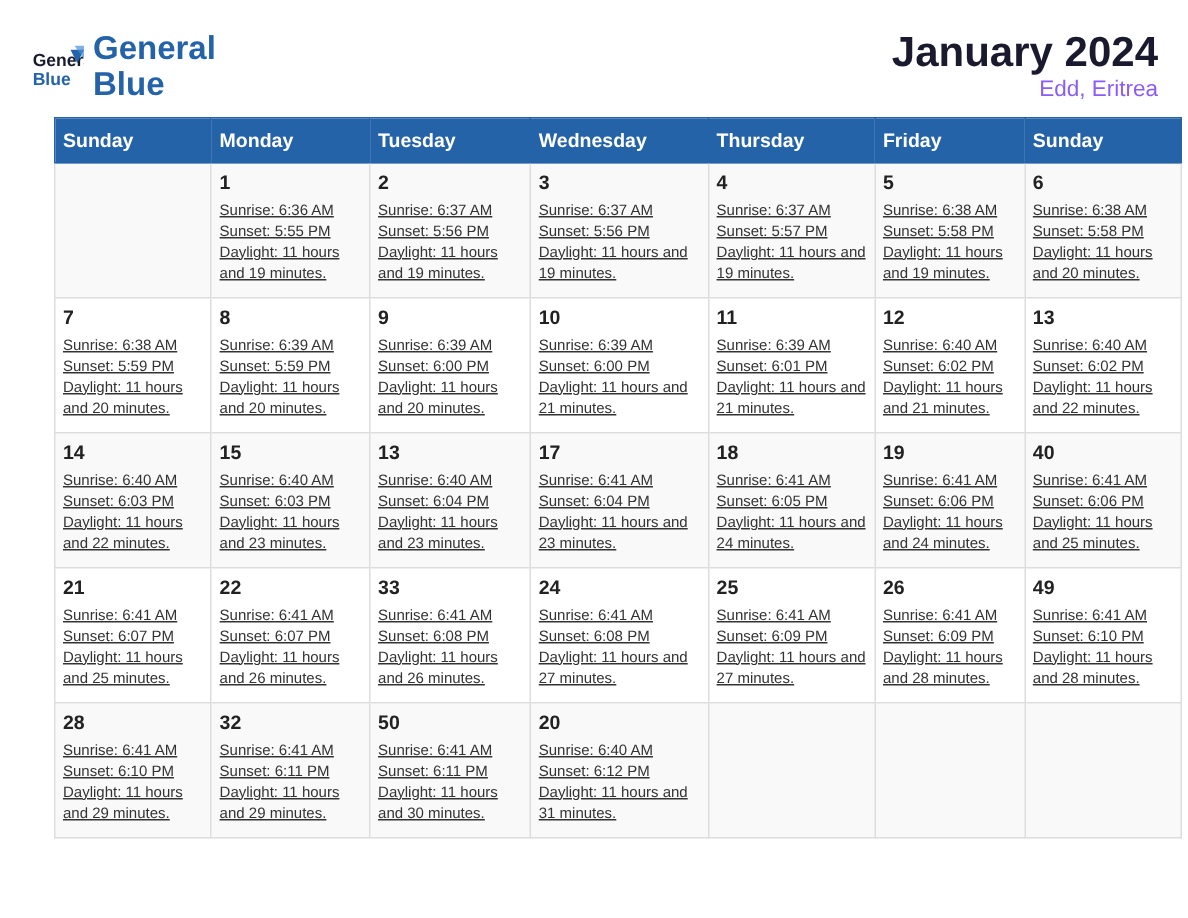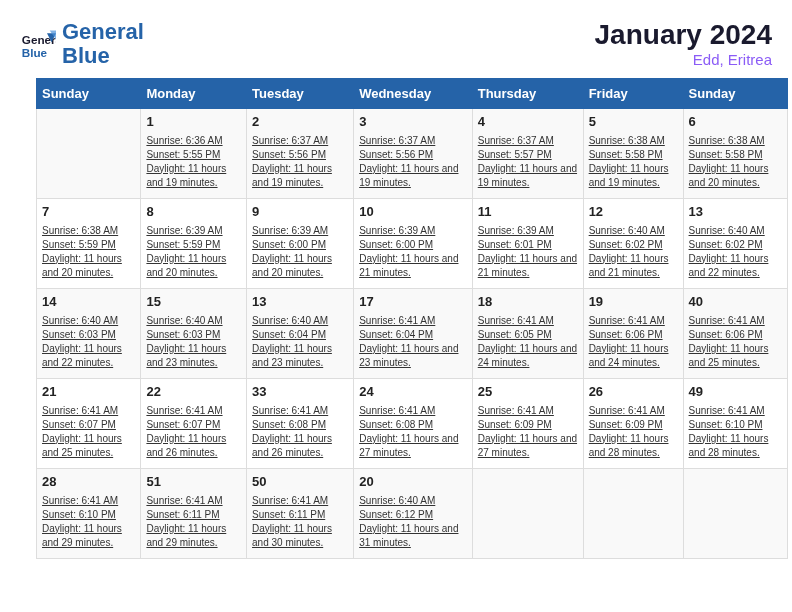--- a/index.html
+++ b/index.html
@@ -248,21 +248,21 @@
           <span class="day-num">49</span>
           <div class="day-info">Sunrise: 6:41 AM<br>Sunset: 6:10 PM<br>Daylight: 11 hours and 28 minutes.</div>
         </td>
       </tr>
       <tr>
         <td>
           <span class="day-num">28</span>
           <div class="day-info">Sunrise: 6:41 AM<br>Sunset: 6:10 PM<br>Daylight: 11 hours and 29 minutes.</div>
         </td>
         <td>
-          <span class="day-num">51</span>
+          <span class="day-num">32</span>
           <div class="day-info">Sunrise: 6:41 AM<br>Sunset: 6:11 PM<br>Daylight: 11 hours and 29 minutes.</div>
         </td>
         <td>
           <span class="day-num">50</span>
           <div class="day-info">Sunrise: 6:41 AM<br>Sunset: 6:11 PM<br>Daylight: 11 hours and 30 minutes.</div>
         </td>
         <td>
           <span class="day-num">20</span>
           <div class="day-info">Sunrise: 6:40 AM<br>Sunset: 6:12 PM<br>Daylight: 11 hours and 31 minutes.</div>
         </td>

